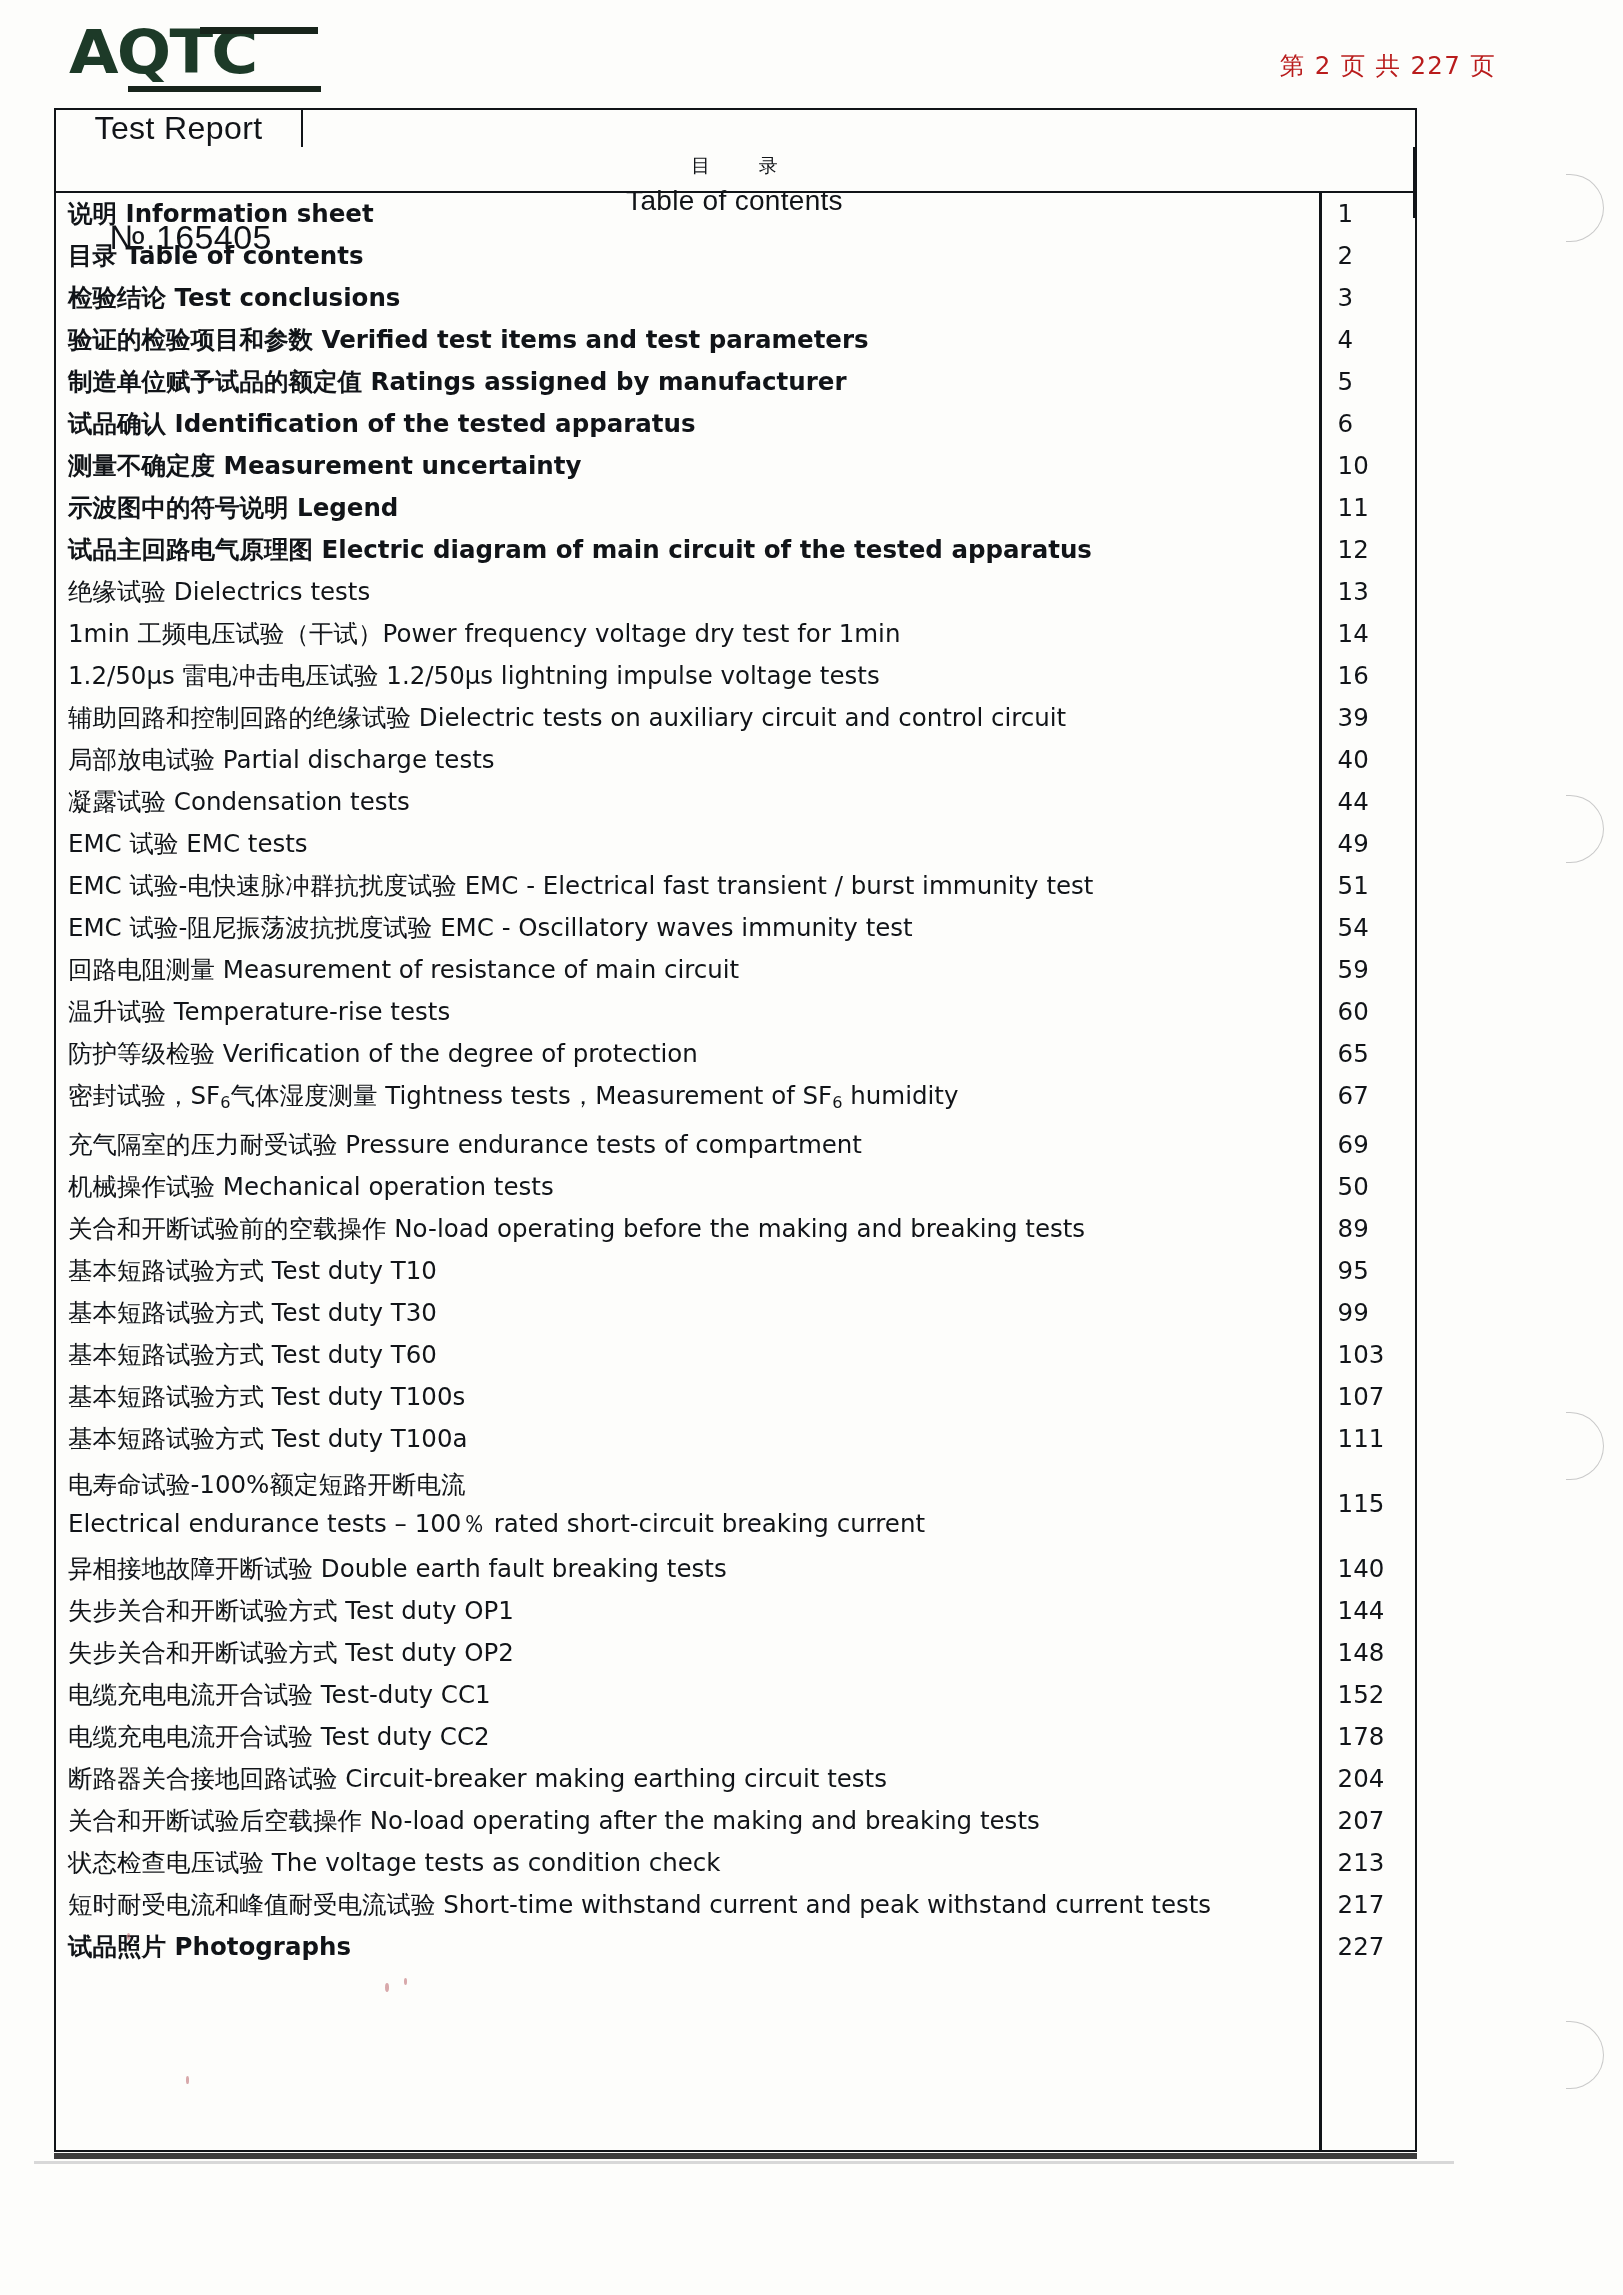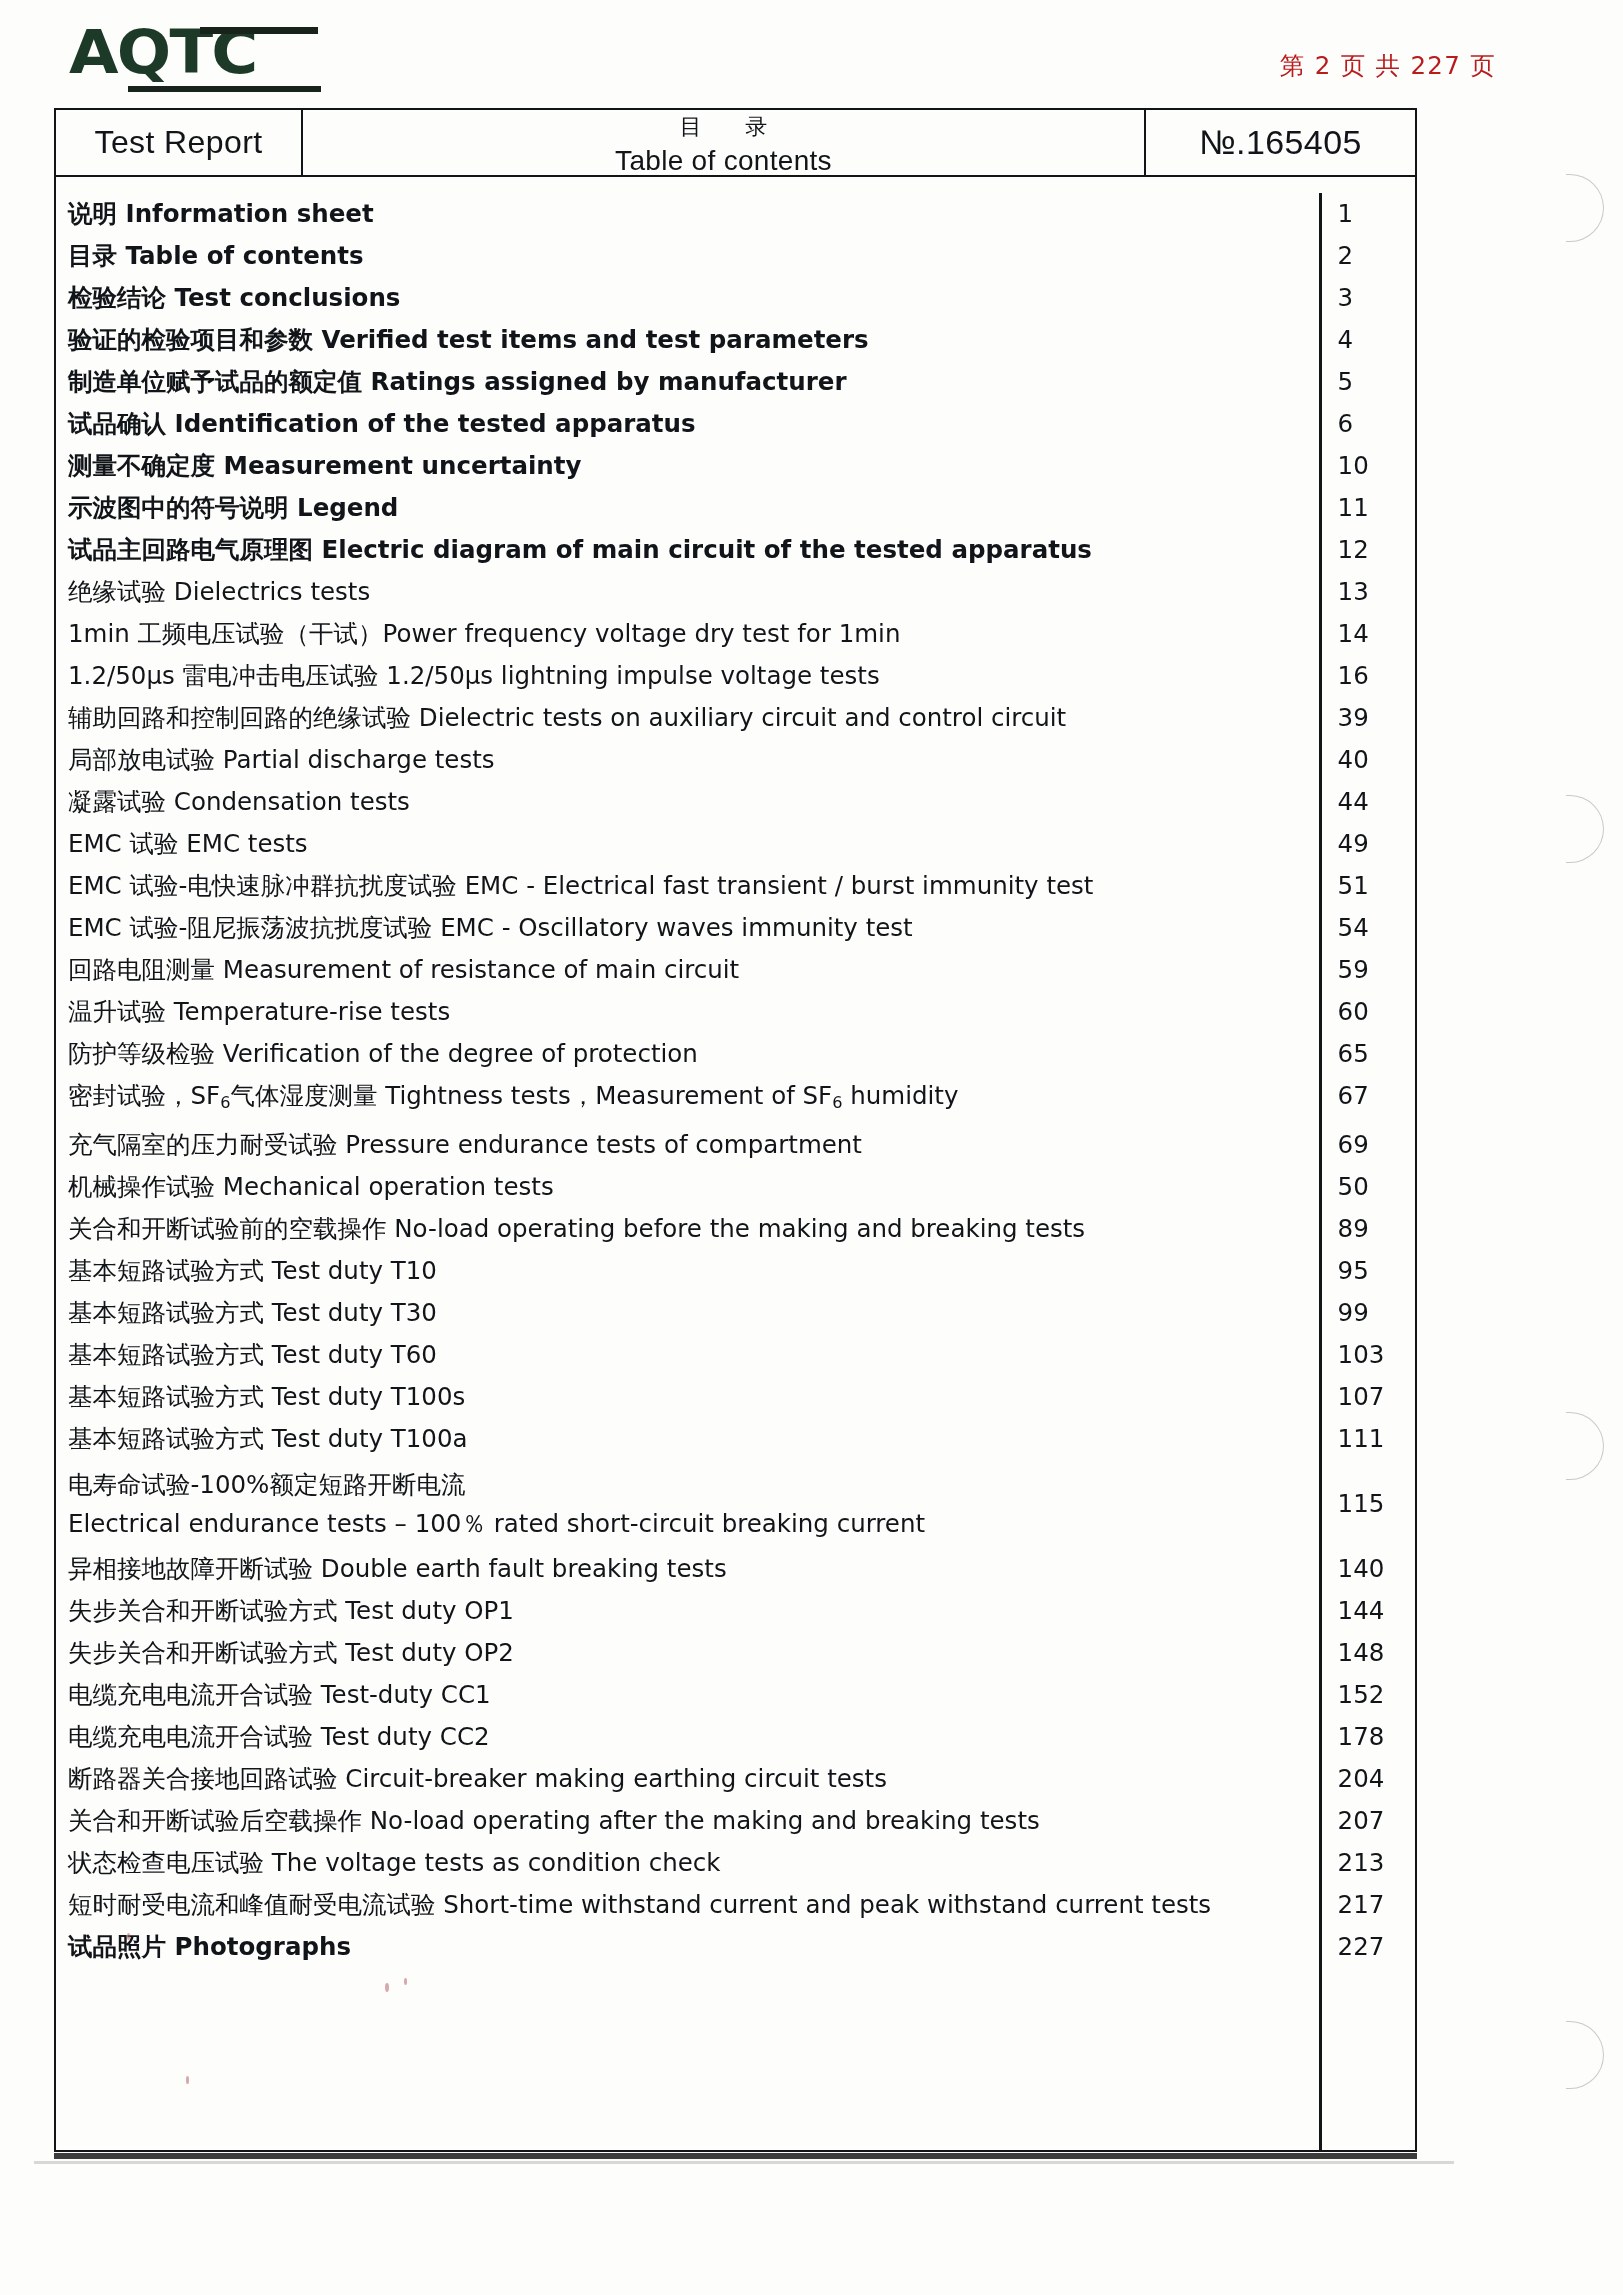--- a/index.html
+++ b/index.html
@@ -76,24 +76,25 @@
     border: 2.5px solid #111418;
     box-sizing: border-box;
   }
 
   
   #header-row {
     position: absolute;
     left: 0;
     top: 0;
     width: 100%;
-    height: 67px;
+    height: 83px;
     display: flex;
     box-sizing: border-box;
     border-bottom: 2.5px solid #111418;
+    flex-direction: column;
   }
   #hdr-left {
     width: 247px;
     box-sizing: border-box;
     border-right: 2.5px solid #111418;
     display: flex;
     align-items: center;
     justify-content: center;
   }
   #hdr-left .lbl {
@@ -105,24 +106,24 @@
     flex: 1;
     box-sizing: border-box;
     border-right: 2.5px solid #111418;
     display: flex;
     flex-direction: column;
     align-items: center;
     justify-content: center;
     padding-top: 3.4px;
   }
   #hdr-mid .cn {
-    font-size: 22px;
+    font-size: 19px;
     font-weight: 400;
     letter-spacing: 18.6px;
-    font-family: Liberation Sans, sans-serif;
+    font-family: Liberation Mono, monospace;
     line-height: 34px;
     padding-left: 18.6px;
   }
   #hdr-mid .en {
     font-size: 28px;
     font-weight: 400;
     line-height: 34px;
     letter-spacing: 0.3px;
   }
   #hdr-right {

